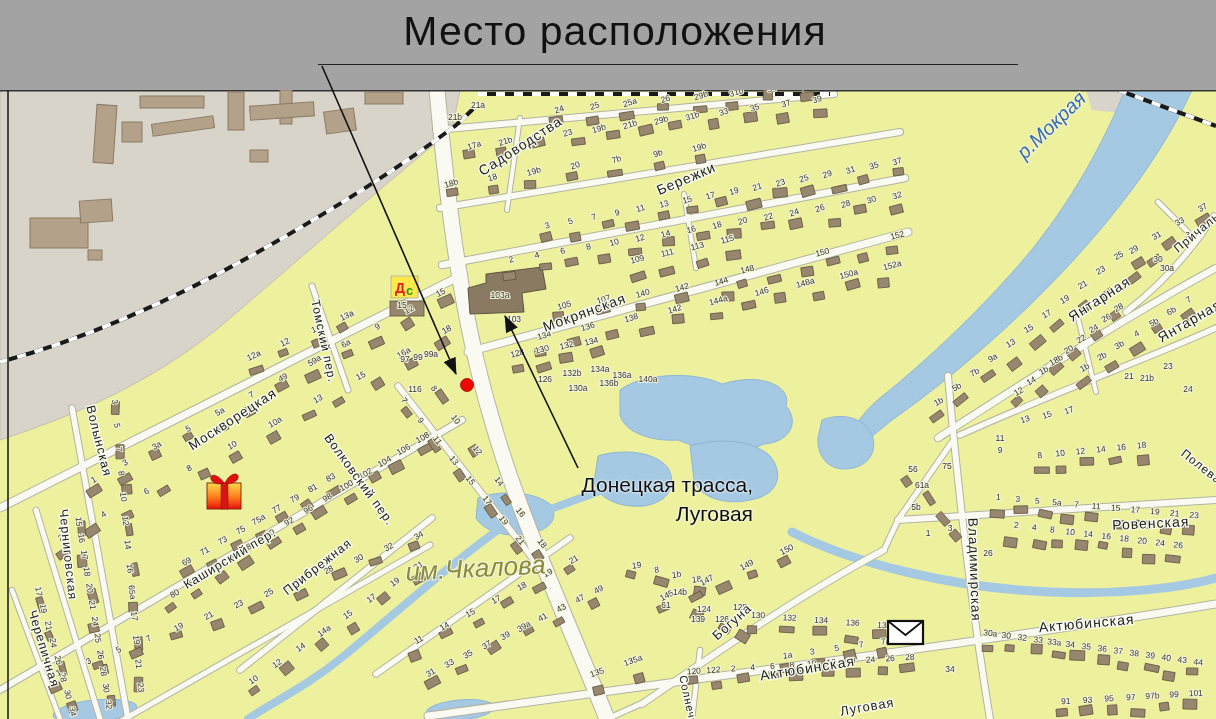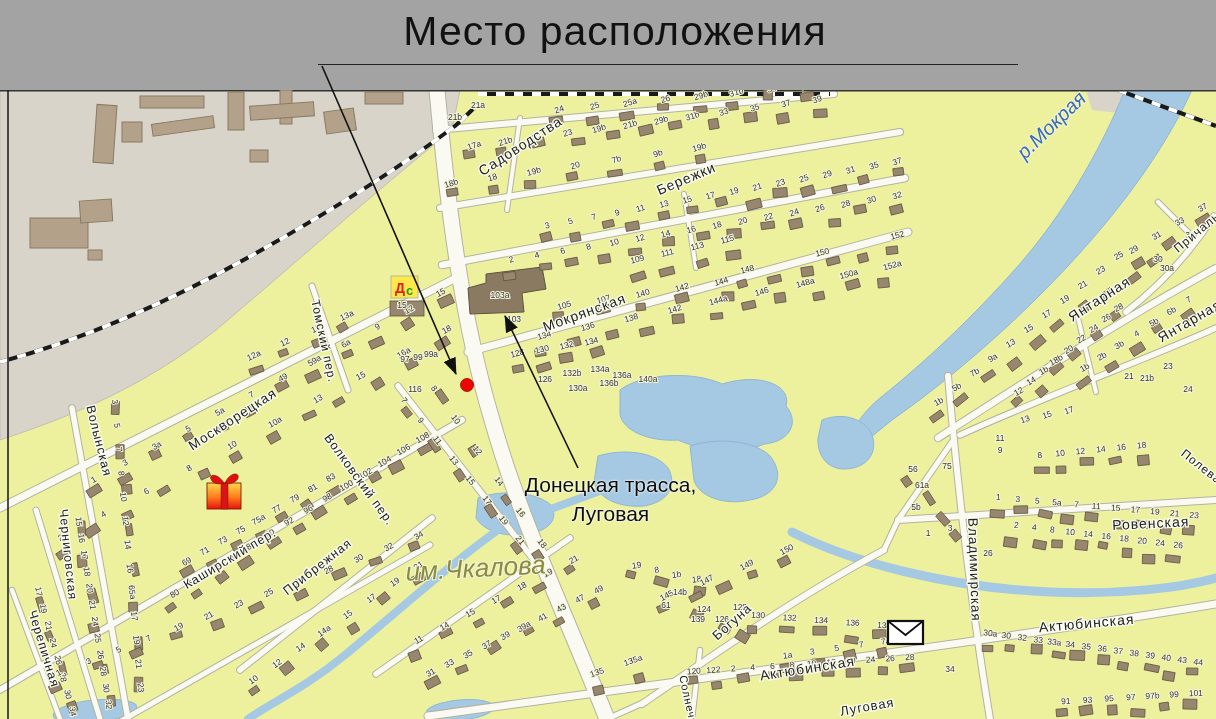--- a/index.html
+++ b/index.html
@@ -4,21 +4,21 @@
 <style>
   html,body{margin:0;padding:0;background:#ffffff;}
   .page{position:relative;width:1216px;height:719px;background:#a3a3a3;overflow:hidden;
         font-family:"Liberation Sans",sans-serif;}
   .map-title{position:absolute;left:315px;top:8px;width:600px;text-align:center;
         font-size:41px;color:#111;letter-spacing:1px;white-space:nowrap;}
   .title-underline{position:absolute;left:318px;top:64px;width:700px;height:0;
         border-top:1.5px solid #222;}
   .map-wrap{position:absolute;left:0;top:90px;width:1216px;height:629px;}
   .map-wrap svg{display:block;}
-  .annotation{position:absolute;left:468px;top:470px;width:285px;text-align:center;
+  .annotation{position:absolute;left:468px;top:470px;width:285px;text-align:right;
         font-size:21px;line-height:29px;color:#0d0d0d;
         text-shadow:0 0 3px rgba(255,255,255,.9),0 0 2px rgba(255,255,255,.9);}
   .overlay{position:absolute;left:0;top:0;pointer-events:none;}
   text{font-family:"Liberation Sans",sans-serif;}
   .hnum{fill:#3b352c;paint-order:stroke;stroke:#f3f5dd;stroke-width:2px;font-size:8.5px;}
   .stname{fill:#222;paint-order:stroke;stroke:#fbfcf0;stroke-width:2.6px;letter-spacing:1px;}
 </style>
 </head>
 <body>
 

